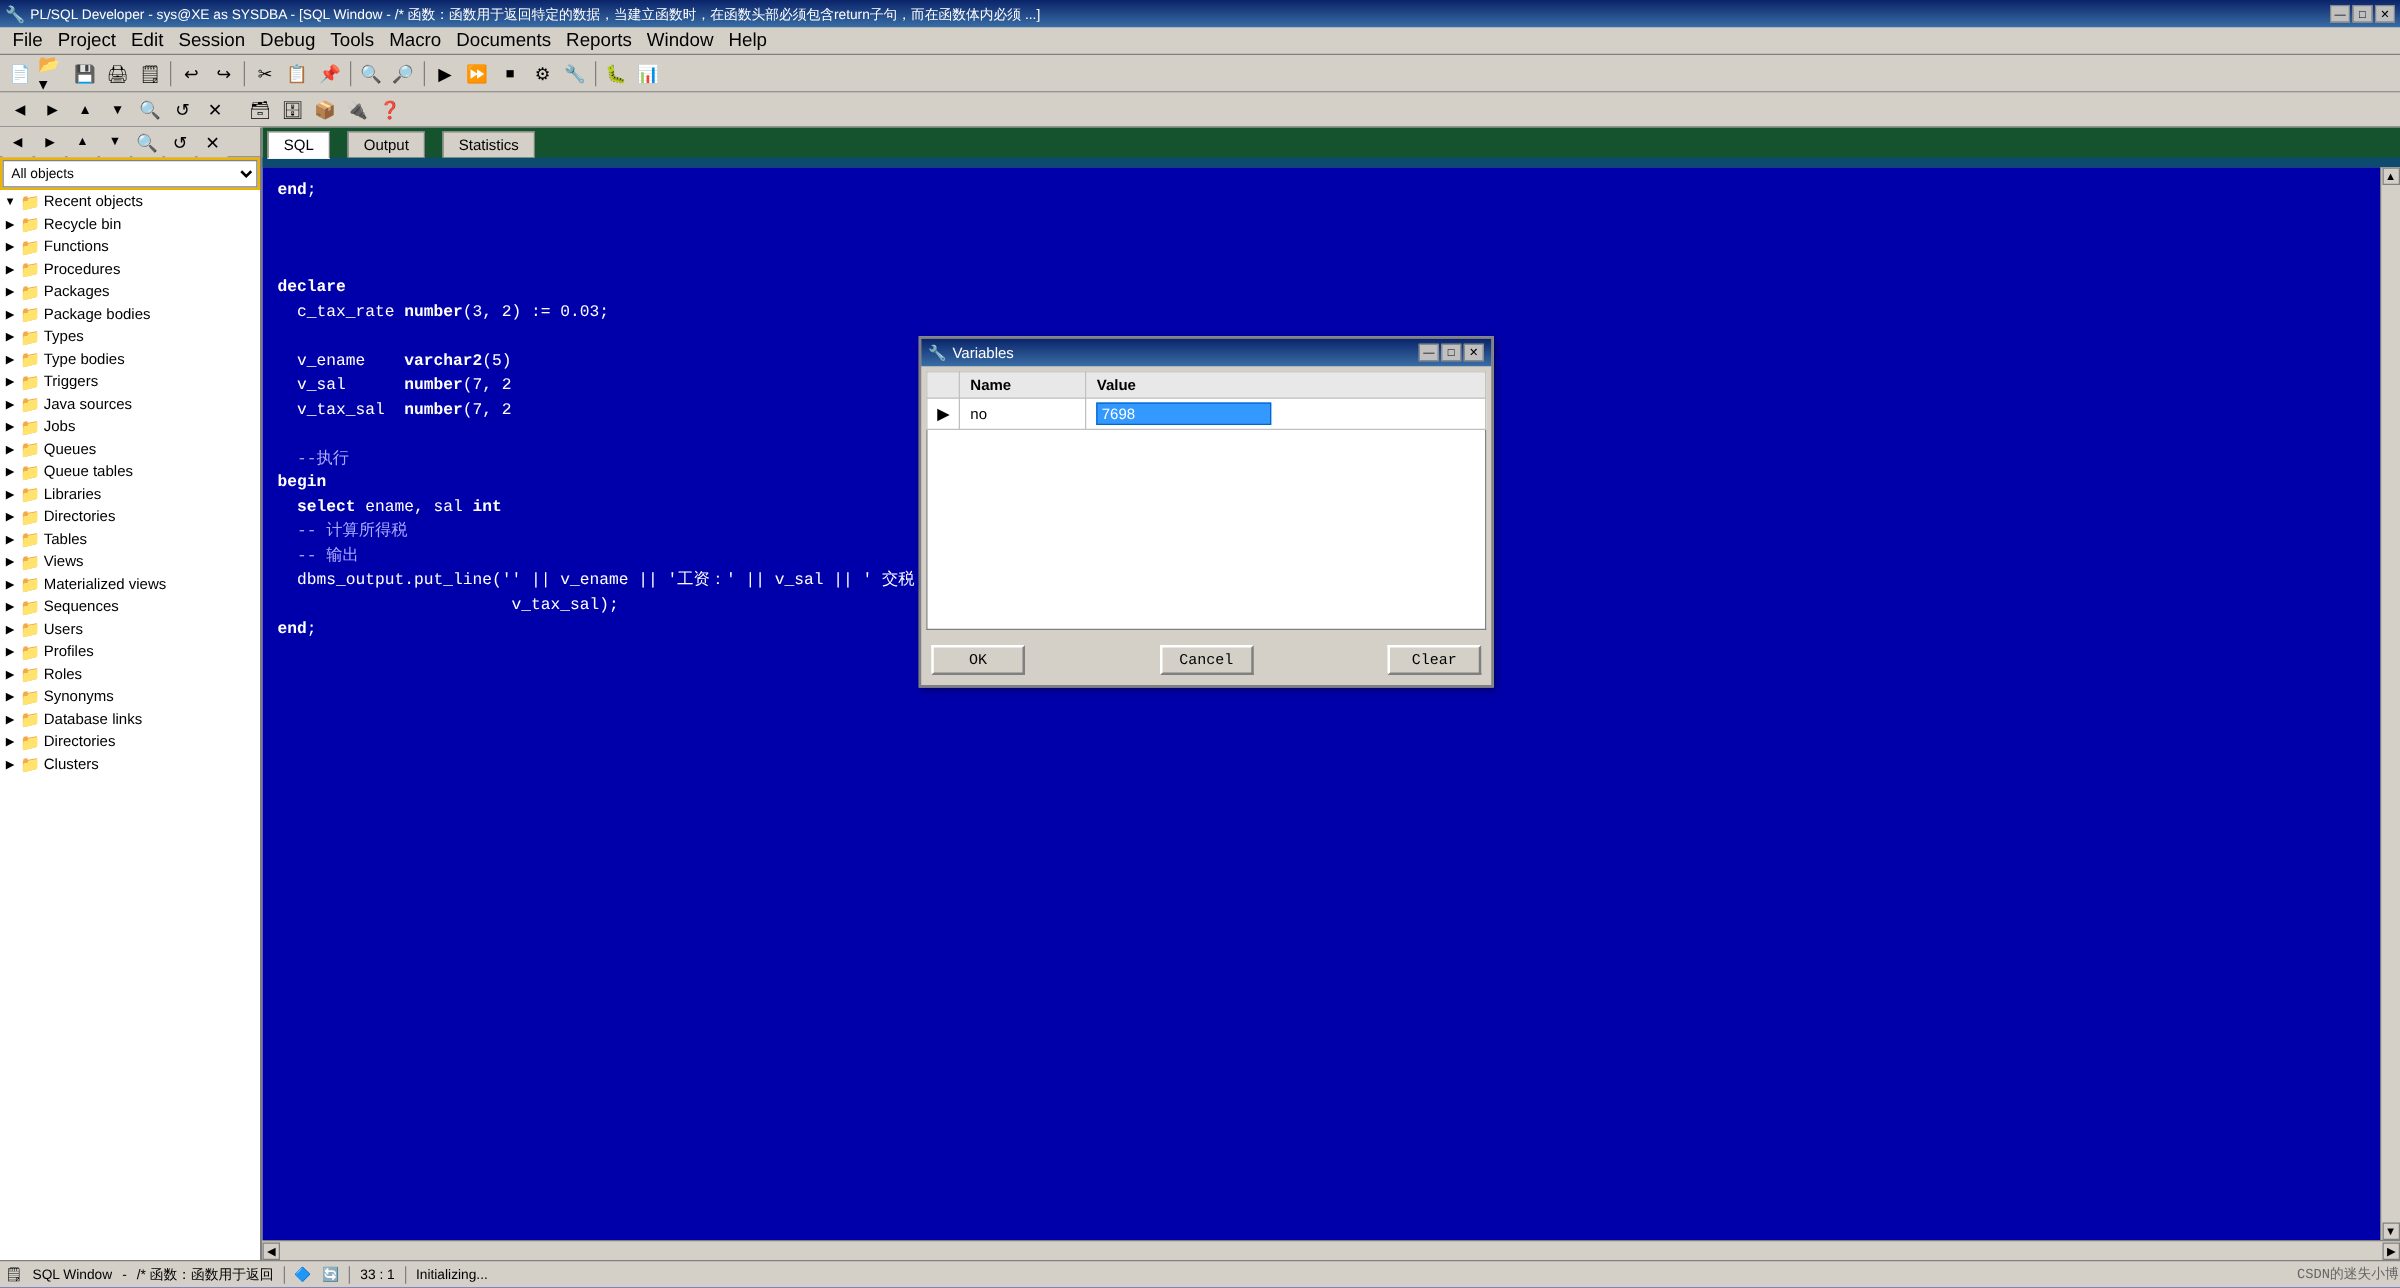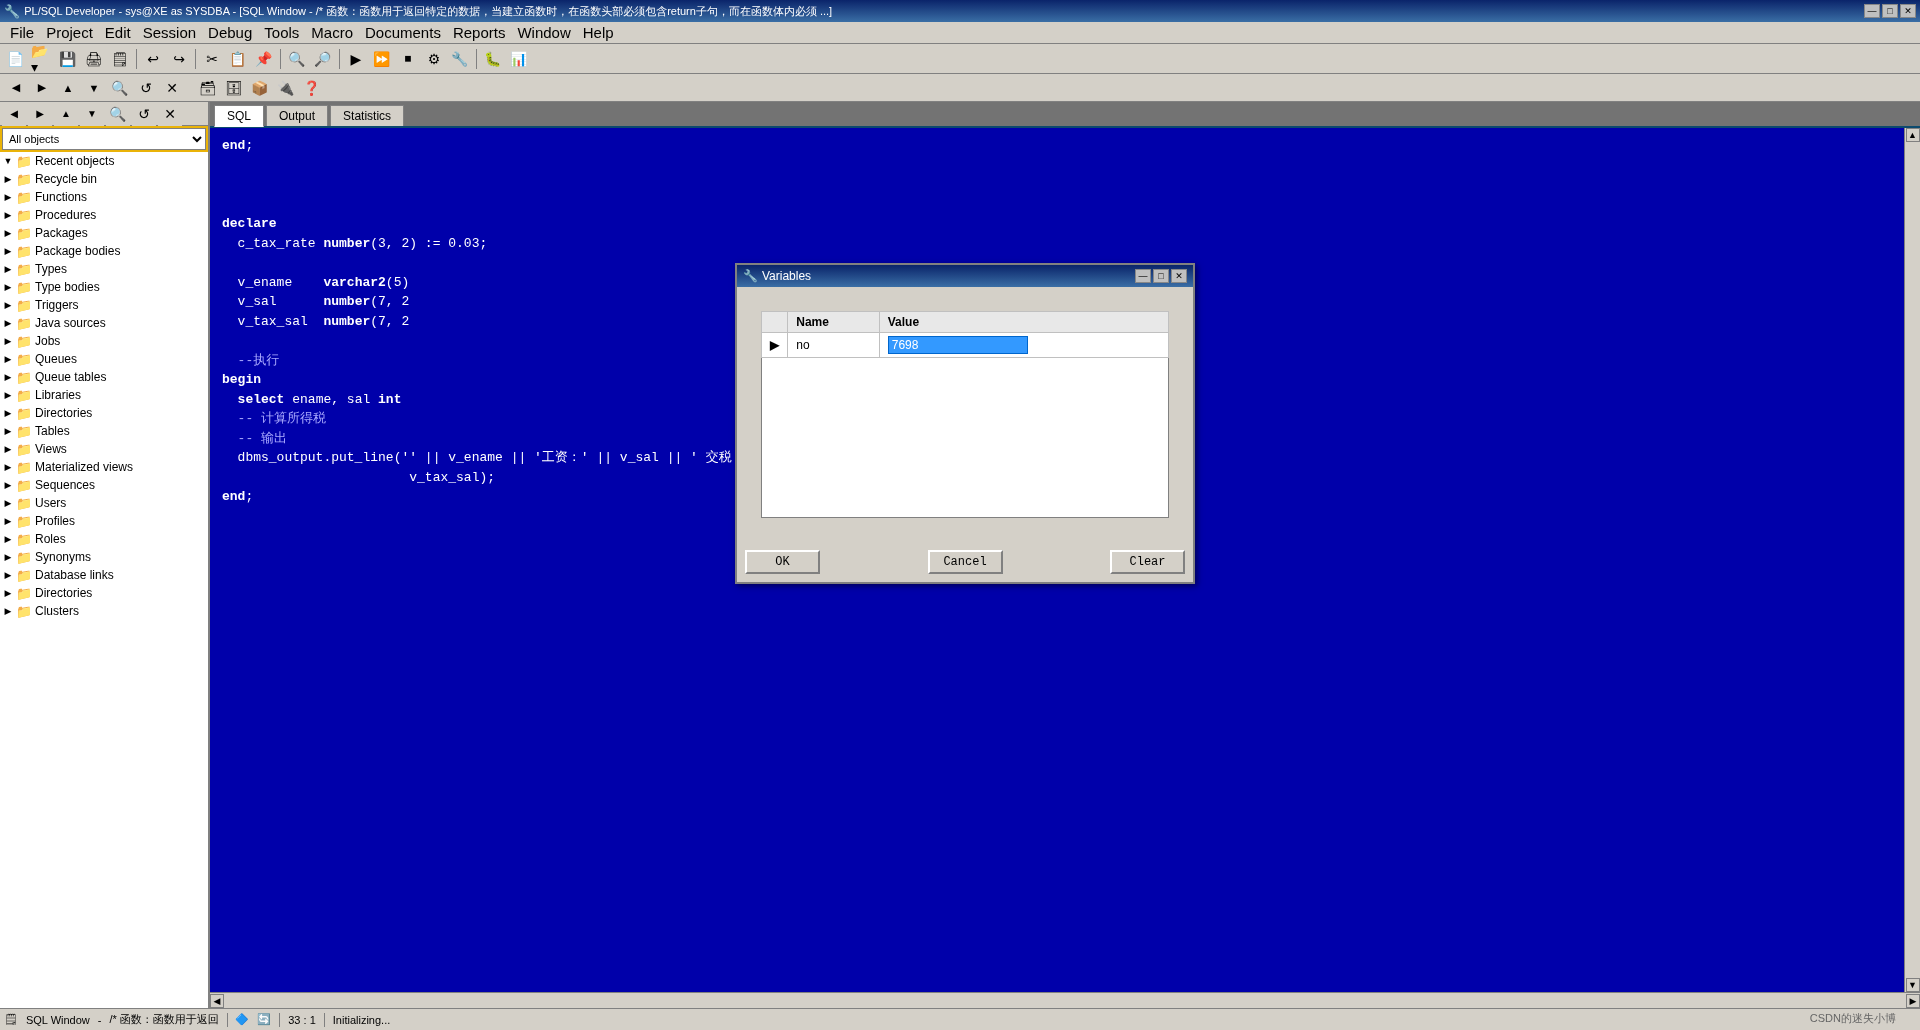--- a/index.html
+++ b/index.html
@@ -132,25 +132,26 @@
     
     .right-panel {
       flex: 1;
       display: flex;
       flex-direction: column;
       background: #d4d0c8;
     }
 
     
     .tabs-bar {
-      background: #737373;
+      background: #14532d;
       display: flex;
       align-items: flex-end;
       padding: 2px 4px 0 4px;
-      border-bottom: 2px solid #0c4a6e;
+      border-bottom: 8px solid #0c4a6e;
+      gap: 12px;
     }
     .tab {
       padding: 3px 12px;
       border: 1px solid #808080;
       border-bottom: none;
       background: #d4d0c8;
       cursor: pointer;
       font-size: 12px;
       margin-right: 2px;
     }
@@ -204,21 +205,21 @@
       color: white;
       height: 22px;
       display: flex;
       align-items: center;
       padding: 0 6px;
       font-size: 12px;
     }
     .dialog-title-icon { margin-right: 4px; font-size: 12px; }
     .dialog-title-text { flex: 1; }
     .dialog-title-buttons { display: flex; gap: 2px; }
-    .dialog-content { padding: 24px; }
+    .dialog-content { padding: 4px; }
     .dialog-table {
       width: 100%;
       border-collapse: collapse;
       background: white;
       border: 1px solid #808080;
     }
     .dialog-table th {
       background: #e8e8e8;
       border: 1px solid #c0c0c0;
       padding: 3px 8px;
@@ -262,24 +263,24 @@
 
     
     ::-webkit-scrollbar { width: 14px; height: 14px; }
     ::-webkit-scrollbar-track { background: #d4d0c8; }
     ::-webkit-scrollbar-thumb { background: #a0a0a0; border: 1px solid #808080; }
     ::-webkit-scrollbar-button { background: #d4d0c8; height: 14px; width: 14px; }
 
     .watermark {
       position: fixed;
       bottom: 4px;
-      right: 24px;
+      right: 1px;
       font-size: 11px;
       color: #666;
-      font-family: Liberation Sans, sans-serif;
+      font-family: Liberation Mono, monospace;
     }
   </style>
 </head>
 <body>
 
 <div class="title-bar">
   <span style="margin-right:4px;font-size:13px;">🔧</span>
   <span class="title-bar-text">PL/SQL Developer - sys@XE as SYSDBA - [SQL Window - /* 函数：函数用于返回特定的数据，当建立函数时，在函数头部必须包含return子句，而在函数体内必须 ...]</span>
   <div class="title-bar-buttons">
     <div class="title-btn">—</div>

